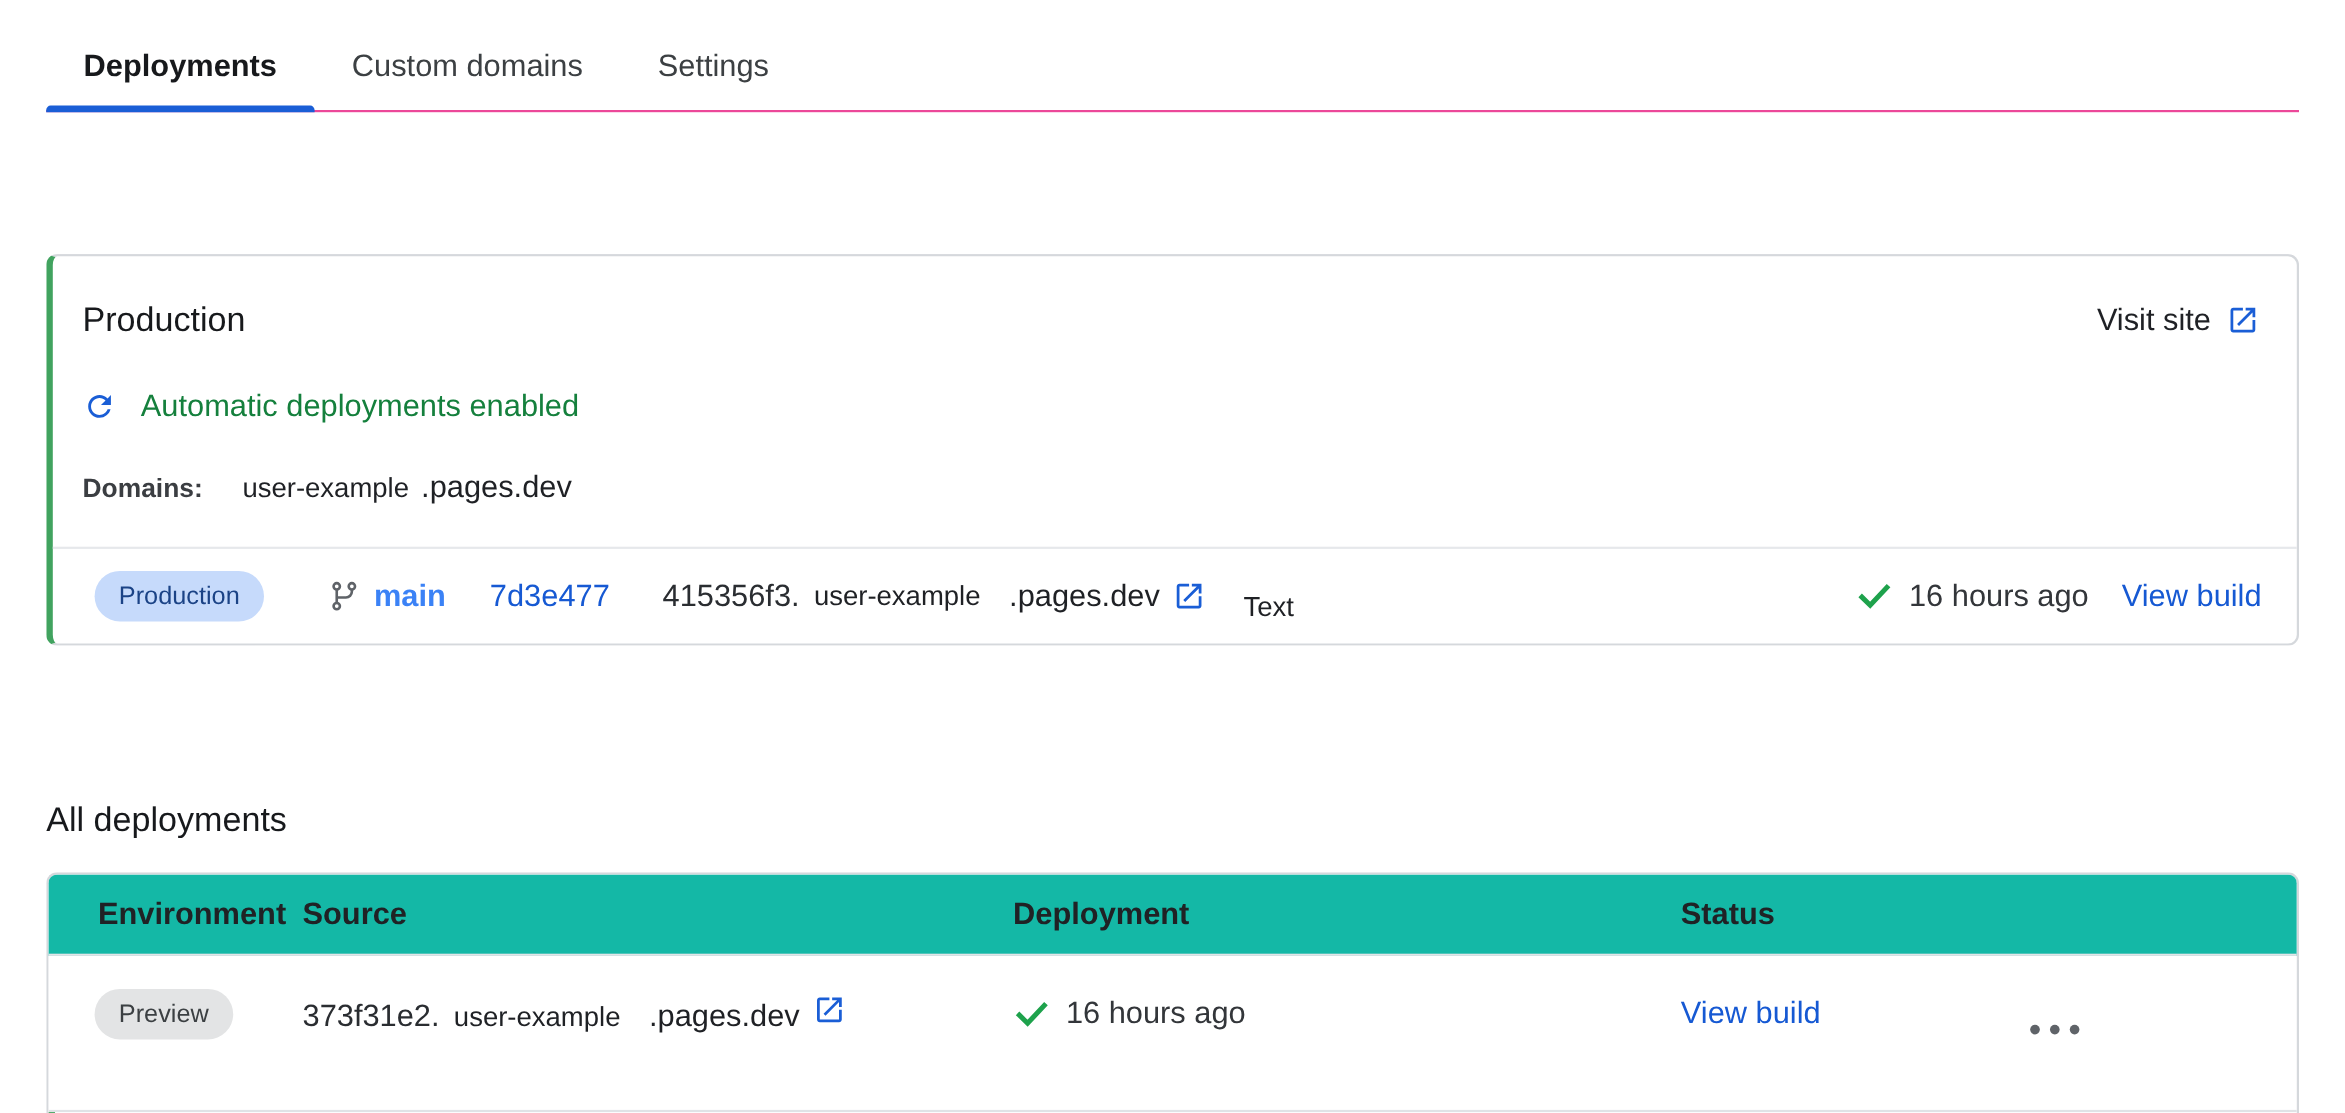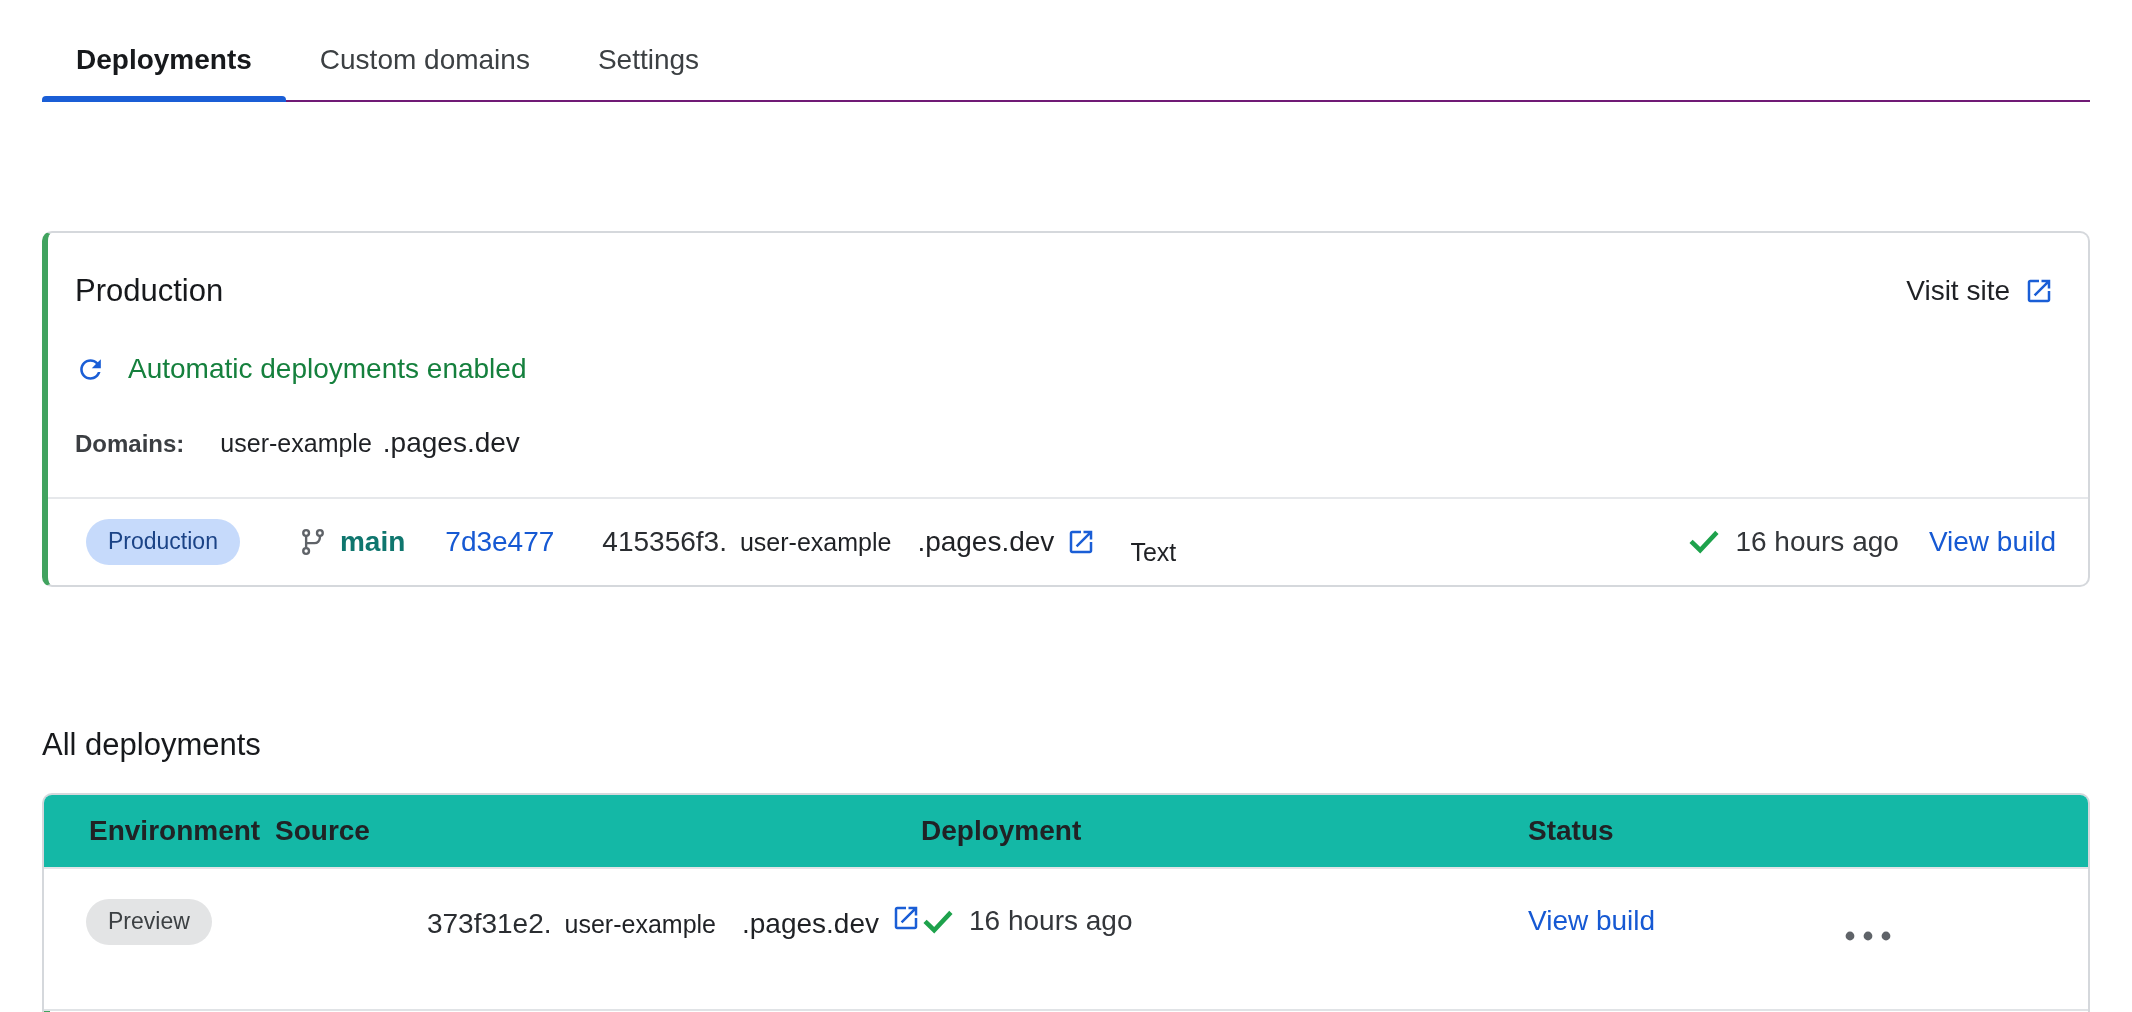--- a/index.html
+++ b/index.html
@@ -10,21 +10,21 @@
     color: #1f2125;
     overflow: hidden;
     position: relative;
   }
 
   
   .tabbar {
     display: flex;
     margin: 0 42px;
     padding-top: 26px;
-    border-bottom: 2px solid #701a75;
+    border-bottom: 2px solid #ec4899;
   }
   .tab {
     font-size: 28px;
     color: #3c4043;
     padding: 18px 34px 24px 34px;
     position: relative;
     cursor: pointer;
     white-space: nowrap;
   }
   .tab.active { color: #17191c; font-weight: bold; }
@@ -80,21 +80,21 @@
     display: inline-block;
     font-size: 23px;
     padding: 9px 22px 10px 22px;
     border-radius: 999px;
     white-space: nowrap;
   }
   .badge.production { background: #c6dafb; color: #1b4386; }
   .badge.preview    { background: #e3e4e5; color: #3c4043; }
 
   .branch-icon { margin-left: 58px; flex: none; display: inline-flex; }
-  .branch-name { margin-left: 12px; font-weight: bold; color: #0f766e; }
+  .branch-name { margin-left: 12px; font-weight: bold; color: #3b82f6; }
   .link { color: #1659d3; cursor: pointer; text-decoration: none; white-space: nowrap; }
   .commit-link { margin-left: 40px; }
   .dep-id { margin-left: 48px; color: #2a2d31; }
   .dep-name { font-size: 25px; margin-left: 13px; color: #1f2125; }
   .dep-suffix { font-size: 28px; margin-left: 26px; color: #1f2125; }
   .ext-icon { margin-left: 12px; display: inline-flex; cursor: pointer; flex: none; }
   .annotation { margin-left: 34px; font-size: 25px; color: #1f2125; transform: translateY(10px); }
 
   .row-right { margin-left: auto; display: flex; align-items: center; }
   .check-icon { display: inline-flex; flex: none; }
@@ -131,21 +131,21 @@
     border-bottom: 2px solid #e3e5e8;
   }
   .th-env { padding-left: 45px; }
   .trow { height: 142px; border-bottom: 2px solid #e0e3e6; font-size: 28px; }
   .cell-env { padding: 30px 0 0 42px; }
   .cell-source { padding-top: 34px; }
   .src-line1 { display: flex; align-items: center; padding-left: 22px; }
   .src-branch { margin-left: 10px; font-size: 26px; color: #1f2125; }
   .src-commit { margin-left: 30px; font-size: 27px; }
   .src-line2 { margin: 14px 0 0 58px; font-size: 28px; color: #33363a; }
-  .cell-dep { padding-top: 34px; display: flex; align-items: baseline; align-content: flex-start; flex-wrap: nowrap; height: 80px; justify-content: flex-end; }
+  .cell-dep { padding-top: 34px; display: flex; align-items: baseline; align-content: flex-start; flex-wrap: nowrap; height: 80px; }
   .cell-dep .dep-id { margin-left: 0; }
   .cell-status { padding-top: 36px; display: flex; align-items: flex-start; }
   .cell-view { padding-top: 36px; }
   .cell-actions { padding: 48px 0 0 14px; }
   .ellipsis-btn { display: inline-flex; cursor: pointer; }
 
   .stub { height: 30px; display: flex; }
   .stub-green { width: 6px; background: #41a35f; }
 
   svg { display: block; }

